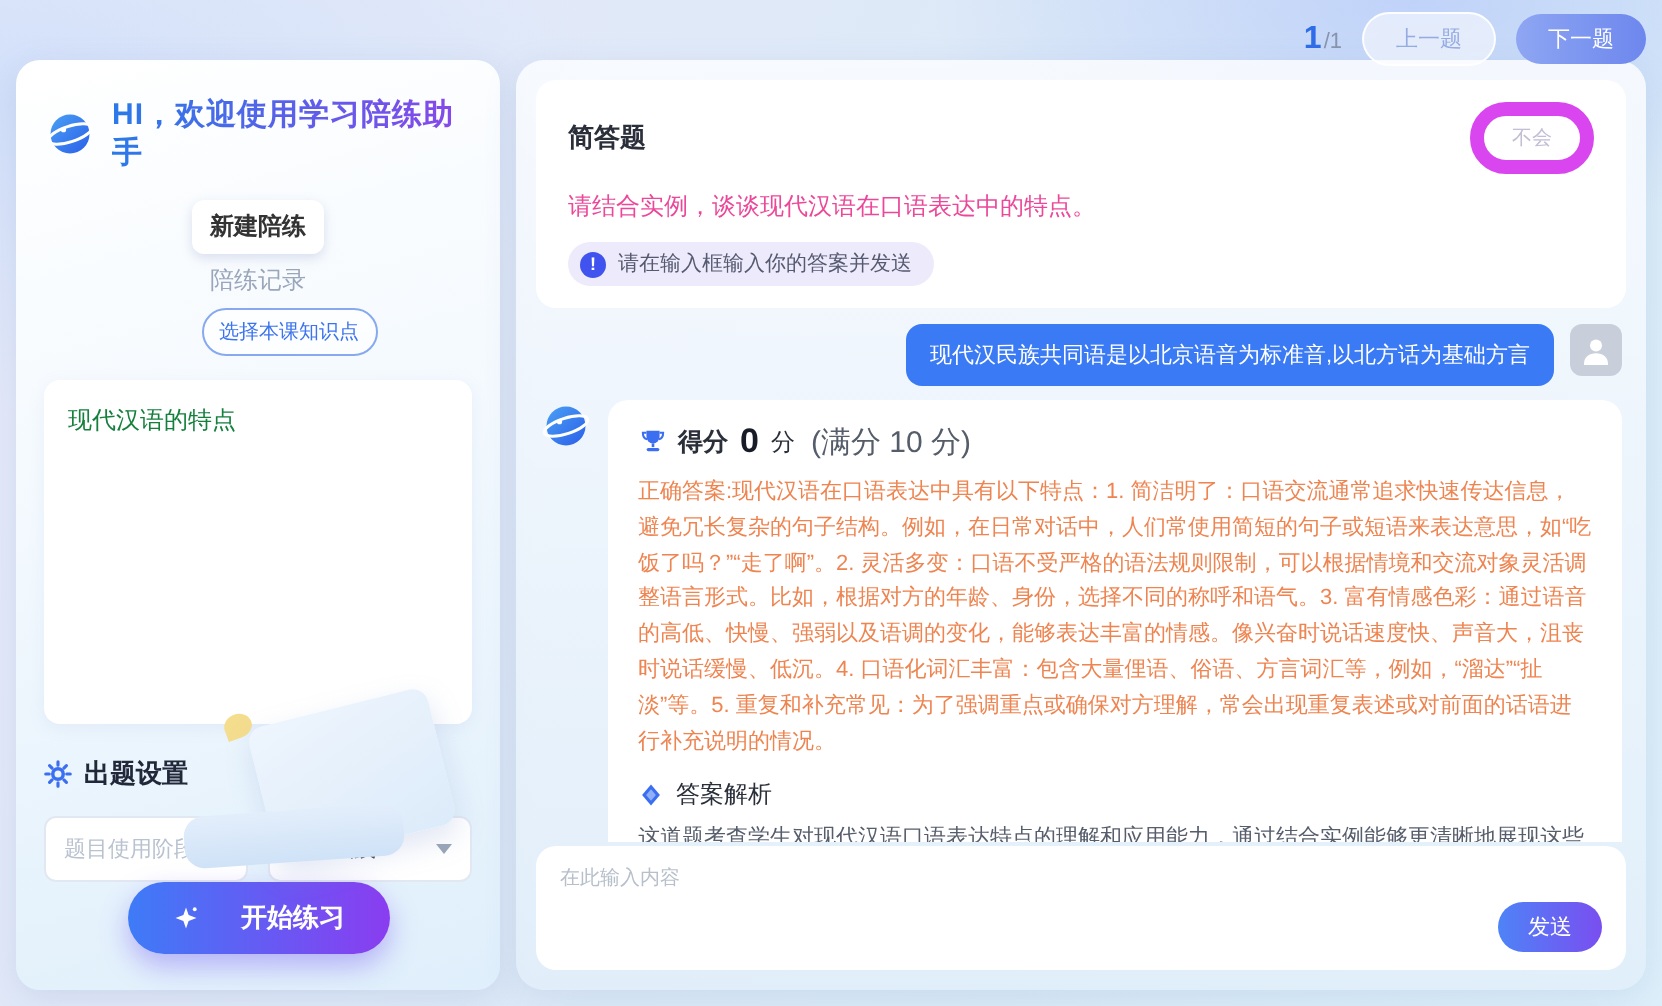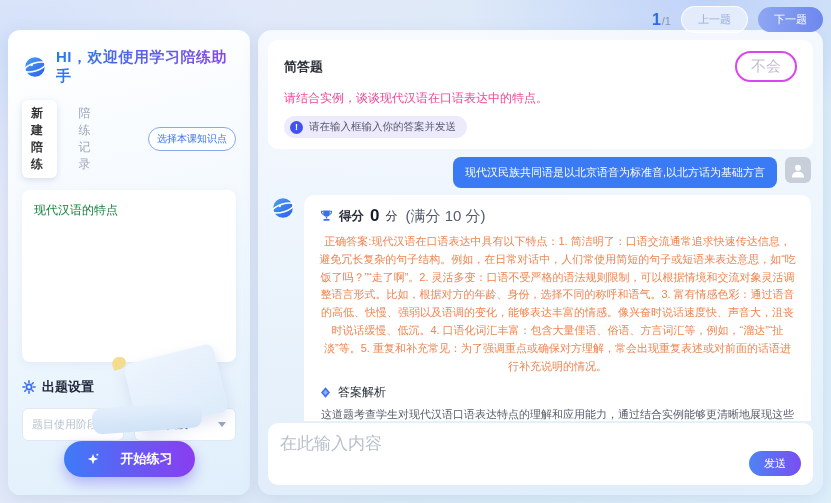--- a/index.html
+++ b/index.html
@@ -27,21 +27,21 @@
     background:linear-gradient(165deg,#ffffff 0%,#f3f9fe 45%,#dfeffb 100%);
     box-shadow:0 4px 16px rgba(120,140,190,.18);
     display:flex; flex-direction:column;
   }
   .greet-row { display:flex; align-items:center; gap:8px; margin:4px 0 14px; }
   .greet-text {
     font-size:15px; font-weight:bold; letter-spacing:.5px;
     background:linear-gradient(90deg,#2a7ae8,#8a46ea);
     -webkit-background-clip:text; background-clip:text; color:transparent;
   }
-  .tabs-row { display:flex; align-items:center; font-size:12px; }
+  .tabs-row { display:flex; align-items:center; font-size:12px;flex-direction:column; }
   .tab-active { background:#fff; padding:5px 9px; border-radius:6px; font-weight:bold; color:#333;
     box-shadow:0 2px 6px rgba(140,155,200,.3); cursor:pointer; }
   .tab { color:#9aa6bb; padding:5px 22px; cursor:pointer; }
   .tabs-spacer { flex:1; }
   .knowledge-btn { border:1px solid #86a9ef; color:#3d74ee; font-size:10px; padding:4px 8px;
     border-radius:999px; background:rgba(255,255,255,.65); cursor:pointer; white-space:nowrap;margin-left:31px; }
   .topic-box { background:#fff; border-radius:8px; margin-top:12px; height:198px; width:100%;
     padding:12px; font-size:12px; color:#15803d; border:none; resize:none; outline:none;
     font-family:inherit; box-shadow:0 2px 8px rgba(150,165,210,.12); }
   .settings-title { display:flex; align-items:center; gap:6px; margin-top:16px;
@@ -70,49 +70,49 @@
   .main {
     position:absolute; left:258px; right:8px; top:30px; bottom:8px;
     border-radius:14px; padding:10px;
     background:linear-gradient(180deg,rgba(250,252,255,.88),rgba(226,239,250,.82));
     box-shadow:0 4px 16px rgba(120,140,190,.16);
     display:flex; flex-direction:column;
   }
   .q-card { background:#fff; border-radius:10px; padding:11px 16px; flex:none; }
   .q-head { display:flex; justify-content:space-between; align-items:center; }
   .q-type { font-size:13px; font-weight:bold; color:#2a2f3a; }
-  .dontknow-btn { border:2px solid #d946ef; color:#c3bdd6; font-size:15px; padding:4px 14px;
+  .dontknow-btn { border:7px solid #d946ef; color:#c3bdd6; font-size:10px; padding:4px 14px;
     border-radius:999px; background:#fff; cursor:pointer; }
   .q-text { font-size:12px; color:#ec4899; margin:8px 0 9px; }
   .hint-pill { display:inline-flex; align-items:center; gap:6px; background:#edeafb;
     border-radius:999px; padding:4px 11px 4px 6px; font-size:10.5px; color:#555a70; }
   .info-ico { width:13px; height:13px; border-radius:50%; background:#4053ee; color:#fff;
     font-size:9px; font-weight:bold; display:flex; align-items:center; justify-content:center; flex:none; }
   .chat { flex:1; overflow:hidden; display:flex; flex-direction:column; gap:7px; padding:8px 2px 4px; }
   .user-row { display:flex; justify-content:flex-end; align-items:flex-start; gap:8px; }
   .user-bubble { background:#3a7af4; color:#fff; font-size:11px; padding:8px 12px; border-radius:8px;
     max-width:440px; }
   .user-avatar { width:26px; height:26px; border-radius:6px; background:#c9cfda; flex:none;
     display:flex; align-items:center; justify-content:center; overflow:hidden; }
   .ai-row { display:flex; gap:8px; align-items:flex-start; }
   .ai-avatar { width:26px; height:26px; flex:none; }
-  .ai-card { background:#fff; border-radius:10px; padding:11px 15px; flex:1;text-align:center; }
+  .ai-card { background:#fff; border-radius:10px; padding:11px 15px; flex:1; }
   .score-row { display:flex; align-items:center; gap:5px; }
   .score-label { font-size:12.5px; font-weight:bold; color:#2a2f3a; }
   .score-val { font-size:17px; font-weight:bold; color:#181c26; margin:0 1px; }
   .score-unit { font-size:12px; color:#2a2f3a; }
   .score-full { font-size:15px; color:#555d6b; margin-left:3px; }
   .answer-text { margin-top:7px; font-size:11px; line-height:1.62; color:#ee8450; }
   .analysis-head { margin-top:8px; display:flex; align-items:center; gap:6px;
     font-size:12px; font-weight:normal; color:#2a2f3a; }
   .analysis-text { margin-top:5px; font-size:11px; line-height:1.6; color:#565d6b; }
   .composer { background:#fff; border-radius:10px; flex:none; height:62px; padding:9px 12px;
     position:relative; margin-top:2px; }
   .composer textarea { width:calc(100% - 70px); height:100%; border:none; outline:none; resize:none;
-    font-family:inherit; font-size:17px; color:#3a4150; background:transparent; }
+    font-family:inherit; font-size:10px; color:#3a4150; background:transparent; }
   .composer textarea::placeholder { color:#b7bfca; }
   .send-btn { position:absolute; right:12px; bottom:9px; border:none; cursor:pointer;
     background:linear-gradient(90deg,#4e83f7,#7a4ef0); color:#fff; font-size:11px;
     padding:5px 15px; border-radius:999px; }
 </style>
 </head>
 <body>
 
 <div class="topbar">
   <div class="page-ind">

